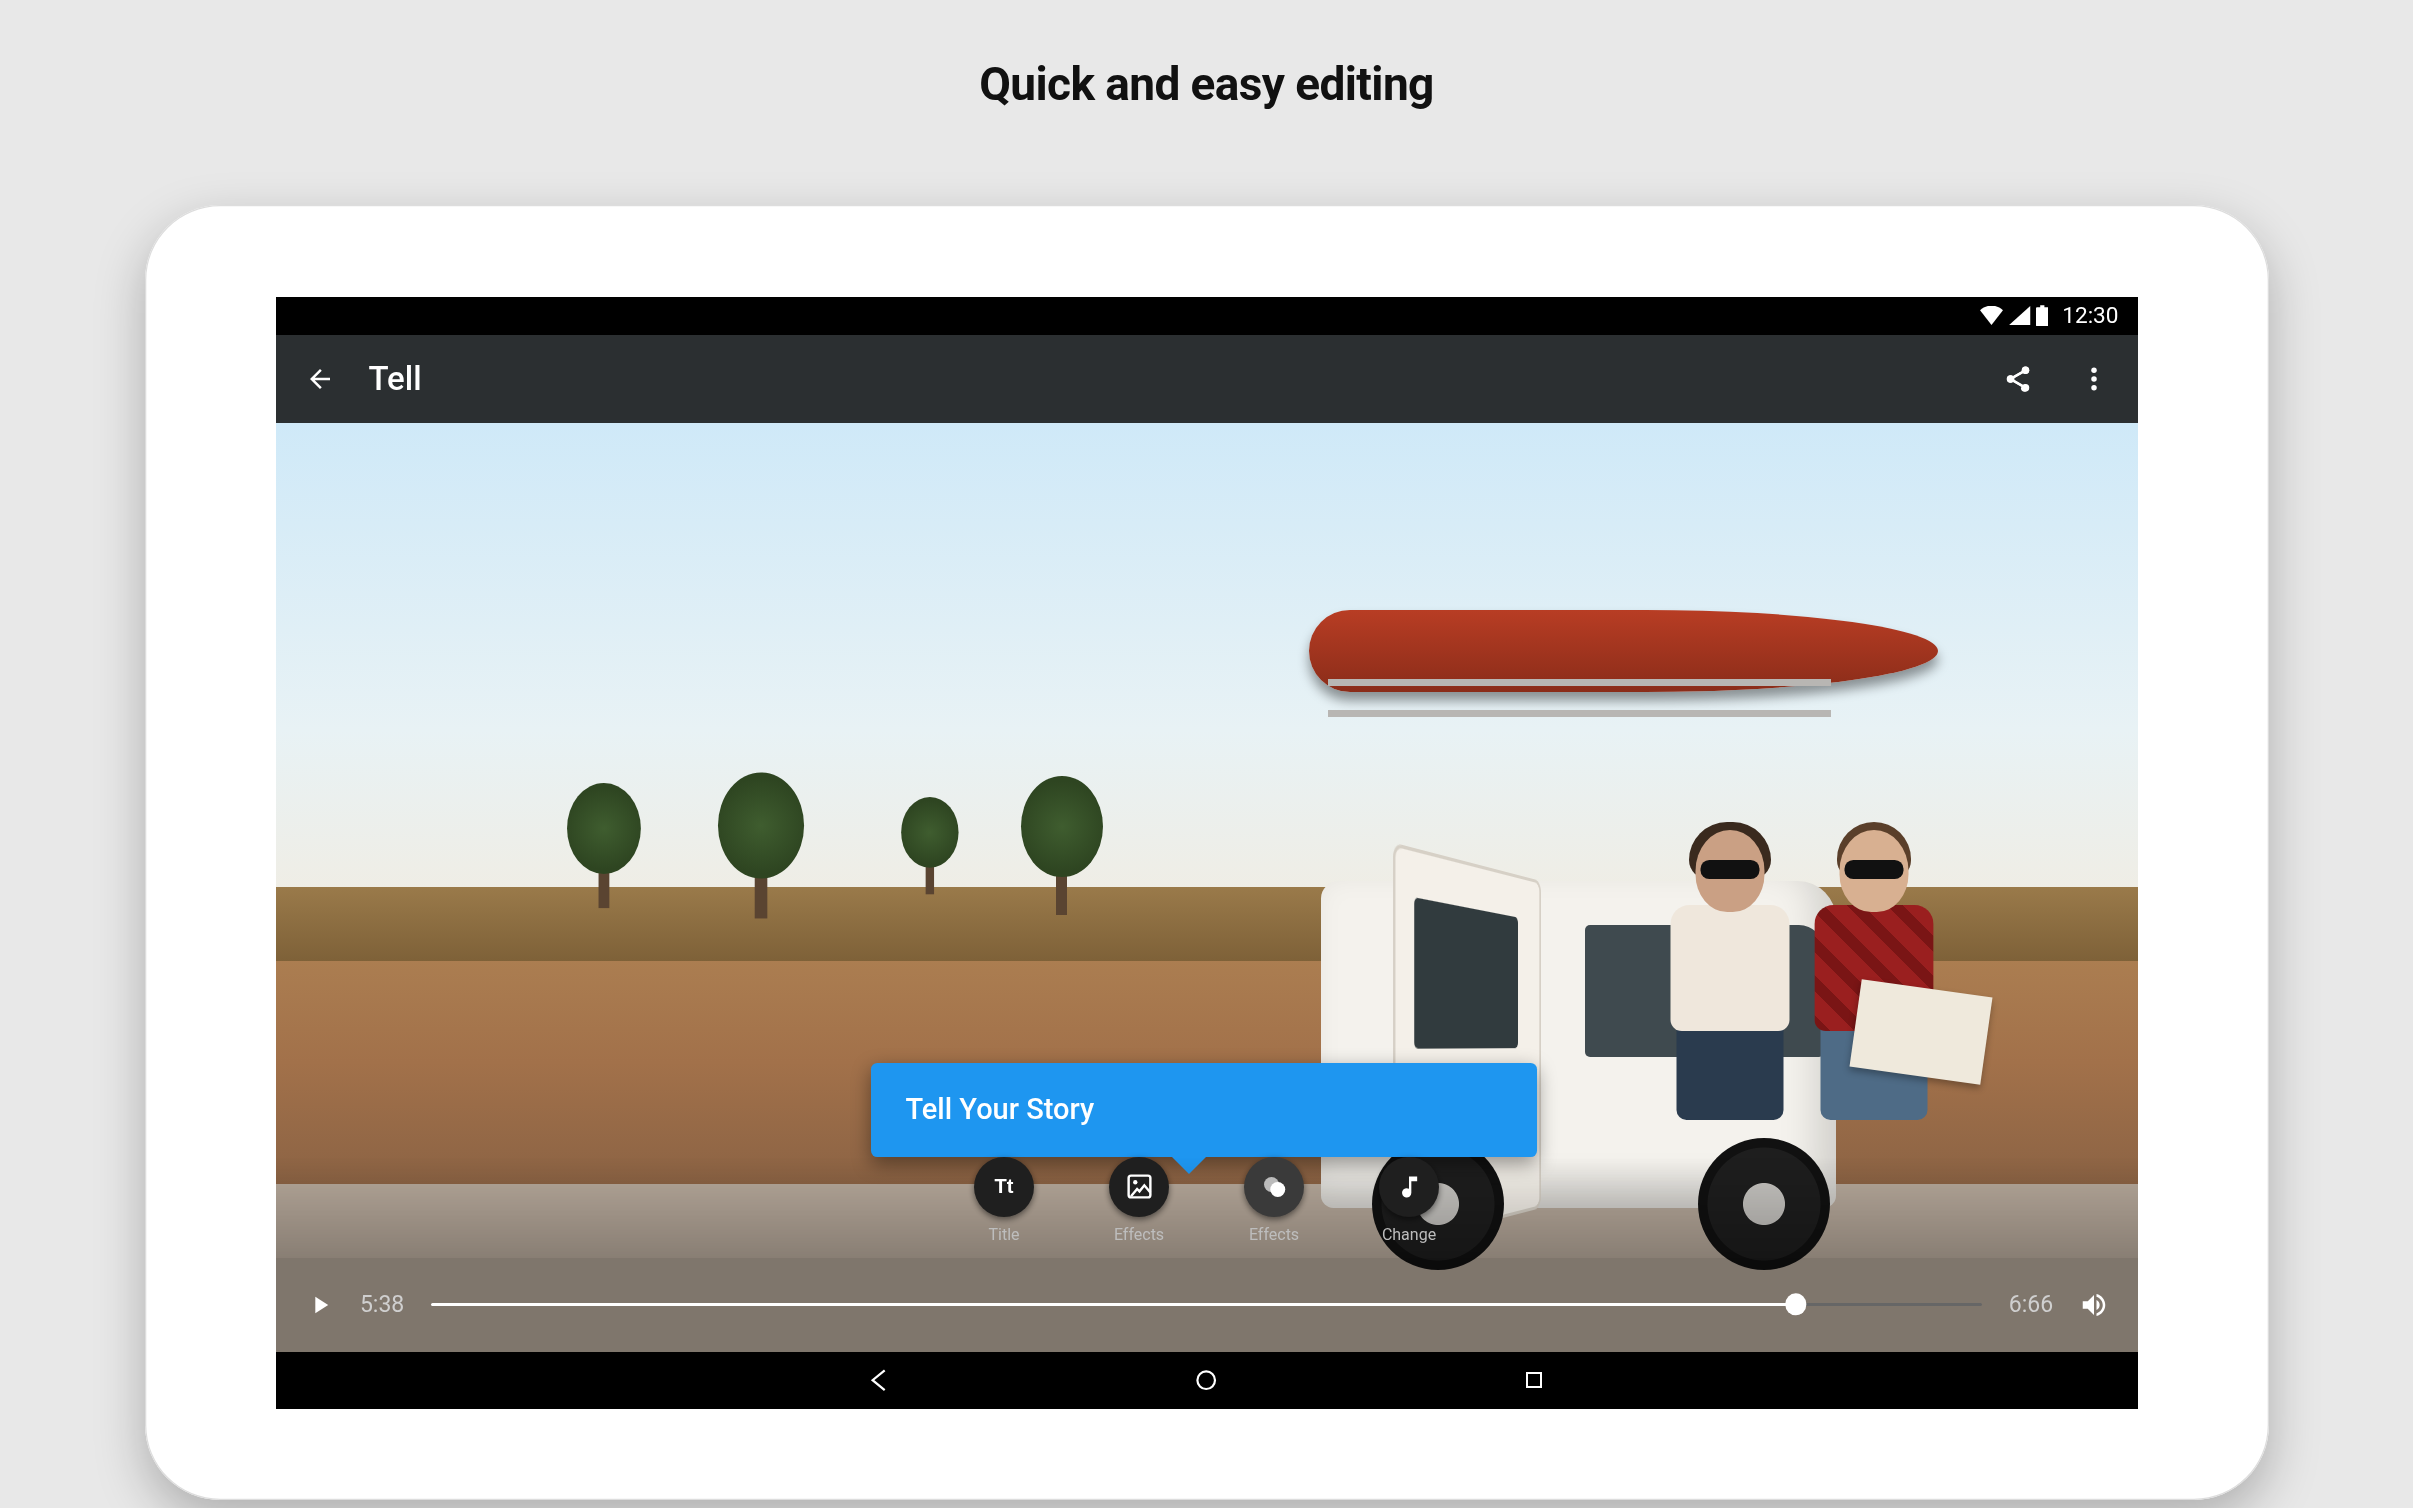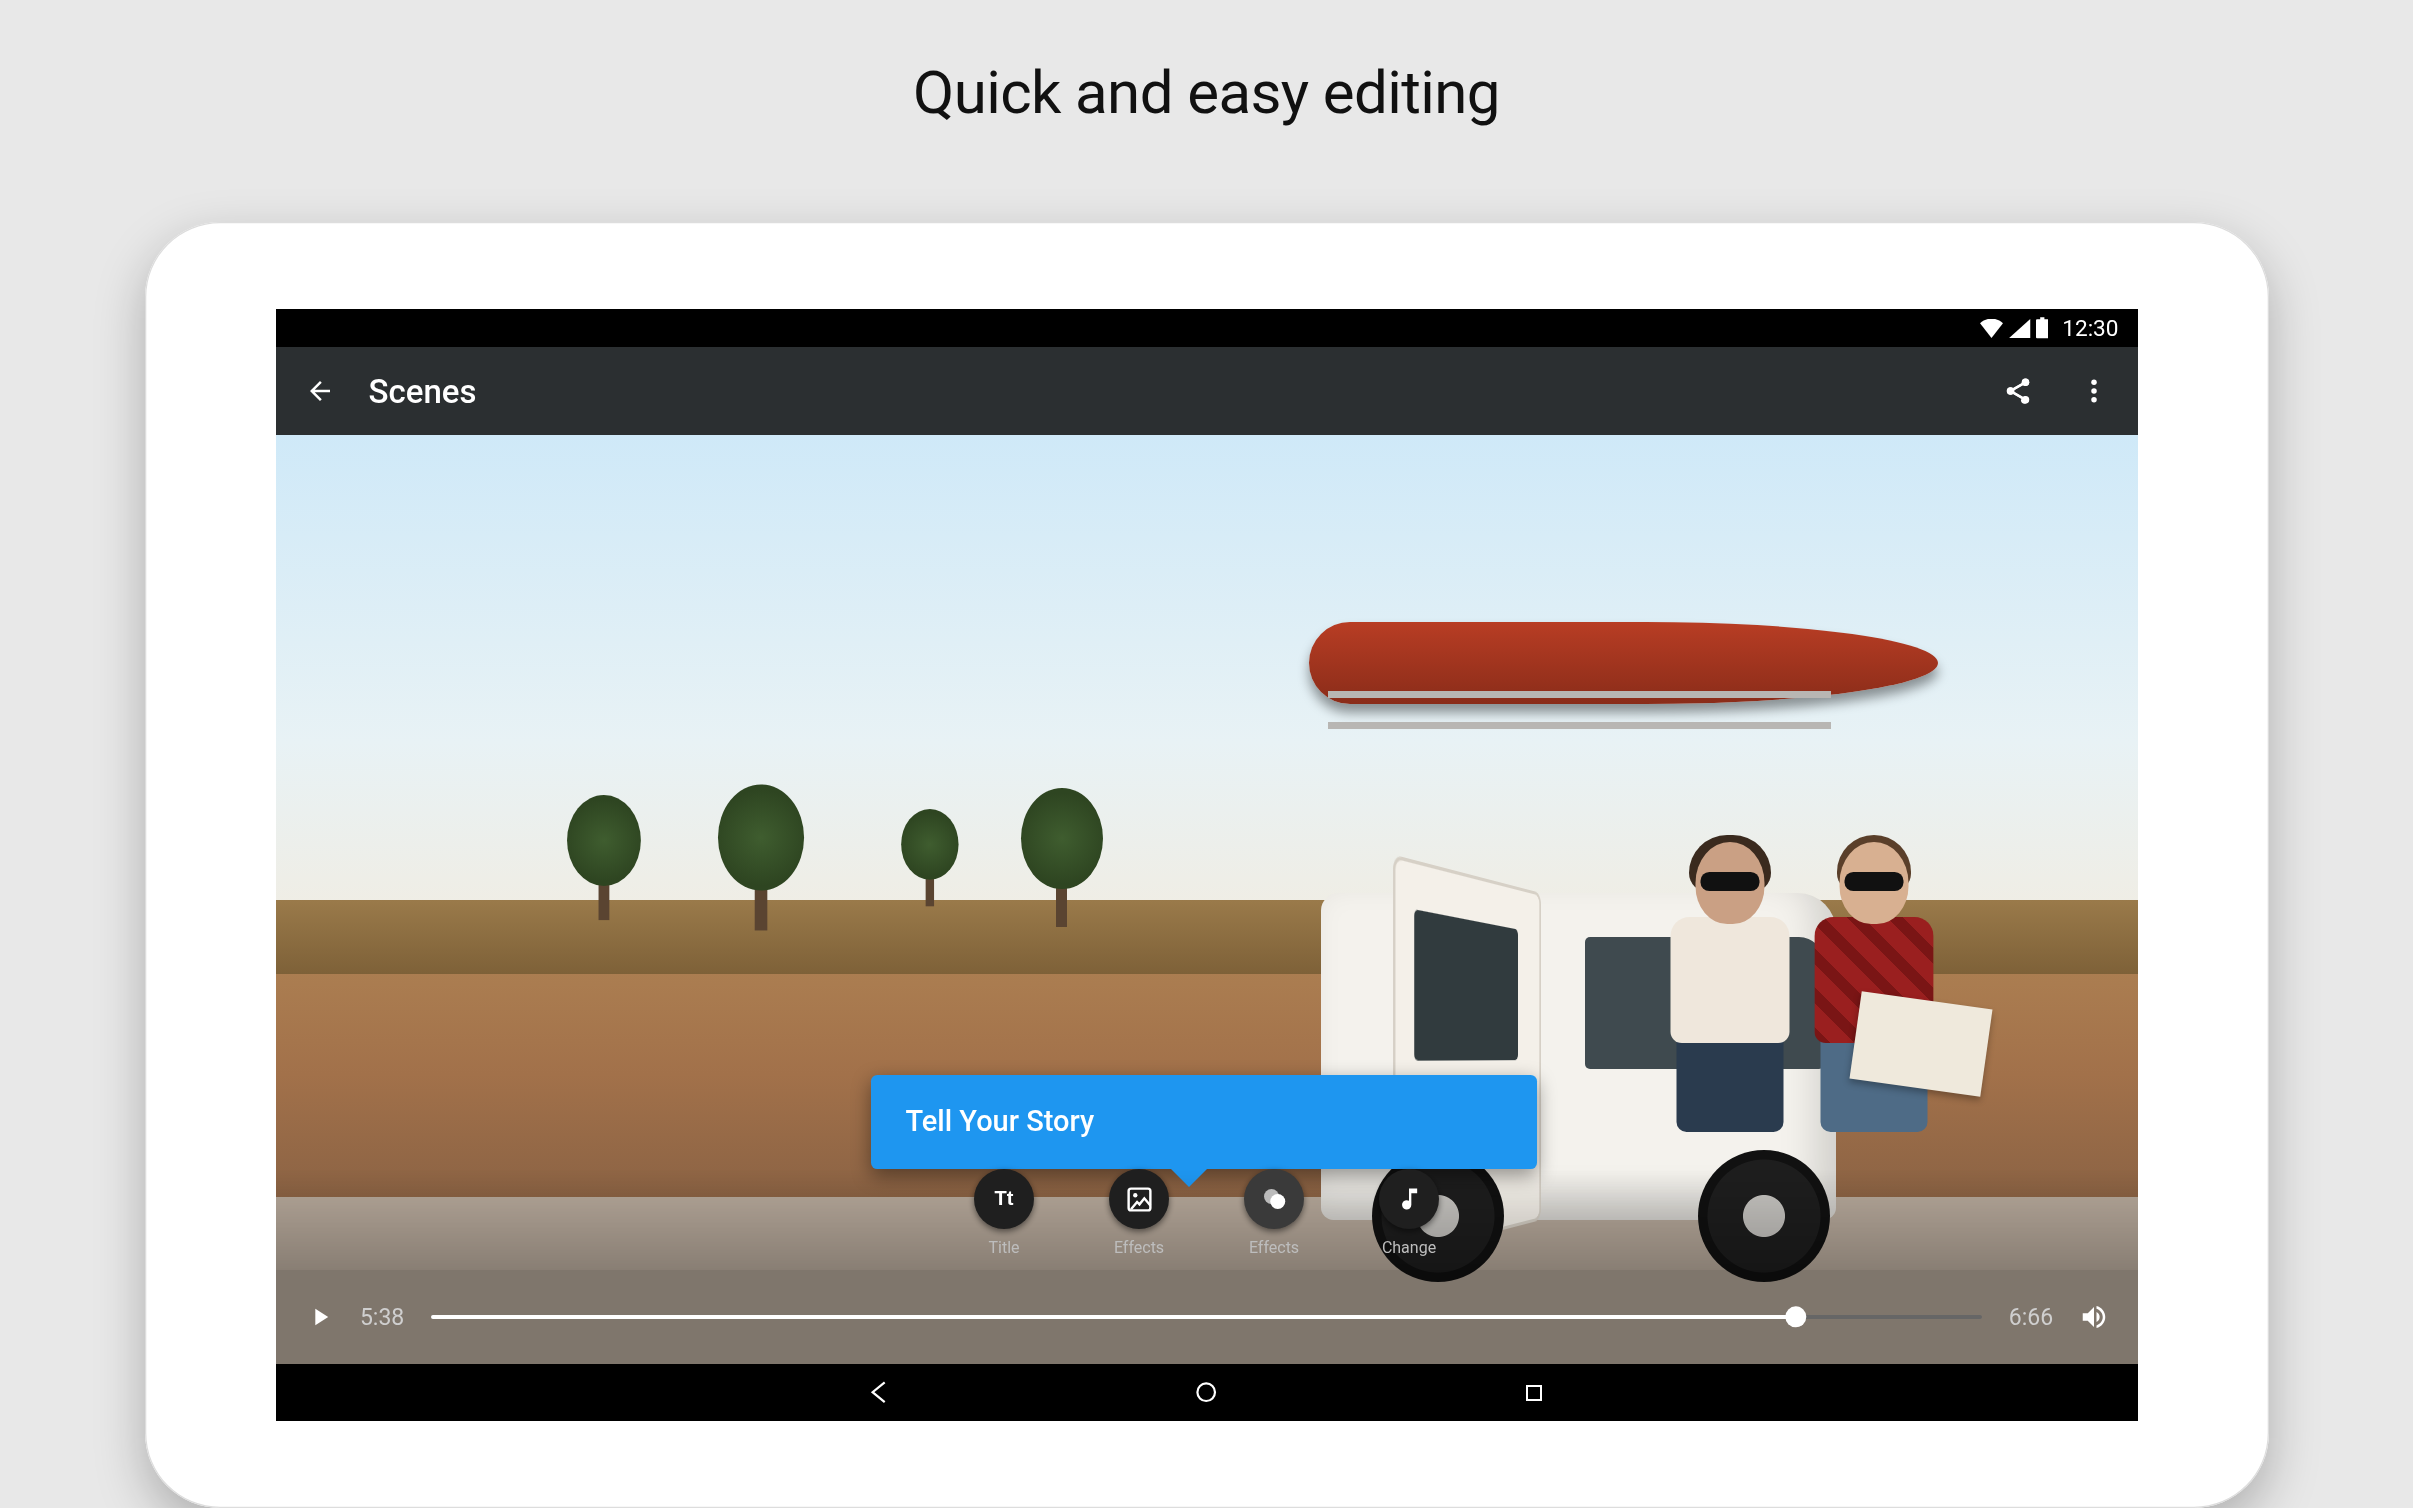--- a/index.html
+++ b/index.html
@@ -9,22 +9,22 @@
     font-family: Roboto, "Helvetica Neue", Arial, sans-serif;
     display: flex;
     flex-direction: column;
     align-items: center;
     width: 2413px;
     height: 1508px;
     overflow: hidden;
     transform-origin: top left;
   }
   .headline {
-    font-size: 60px;
-    font-weight: 400;
+    font-size: 46px;
+    font-weight: 700;
     color: #111;
     margin-top: 57px;
     letter-spacing: -0.6px;
   }
   .tablet-frame {
     margin-top: 94px;
     width: 2124px;
     height: 1295px;
     background: #fff;
     border-radius: 75px;
@@ -272,21 +272,21 @@
       </span>
       <span class="status-time">12:30</span>
     </div>
 
     <div class="appbar">
       <div class="back">
         <svg width="30" height="30" viewBox="0 0 24 24">
             <path fill="#fff" d="M20 11H7.8l5.6-5.6L12 4l-8 8 8 8 1.4-1.4L7.8 13H20z"></path>
           </svg>
       </div>
-      <div class="title">Scenes</div>
+      <div class="title">Tell</div>
       <div class="actions">
         <div class="act">
           <svg width="30" height="30" viewBox="0 0 24 24">
               <path fill="#fff" d="M18 16.1c-.8 0-1.5.3-2 .8l-7-4.1c.05-.3.08-.5.08-.8s-.03-.5-.08-.8l7-4.1c.5.5 1.2.8 2 .8 1.7 0 3-1.3 3-3s-1.3-3-3-3-3 1.3-3 3c0 .3.03.5.08.8l-7 4.1c-.5-.5-1.2-.8-2-.8-1.7 0-3 1.3-3 3s1.3 3 3 3c.8 0 1.5-.3 2-.8l7 4.1c-.5.3-.8.5-.8.8 0 1.7 1.3 3 3 3s3-1.3 3-3-1.3-3-3-3z" transform="translate(0 0)"></path>
               <circle fill="#fff" cx="18" cy="5" r="3"></circle>
               <circle fill="#fff" cx="6" cy="12" r="3"></circle>
               <circle fill="#fff" cx="18" cy="19" r="3"></circle>
               <path stroke="#fff" stroke-width="2" d="M15.5 6.5l-7 4M8.5 13.5l7 4"></path>
             </svg>
         </div>

